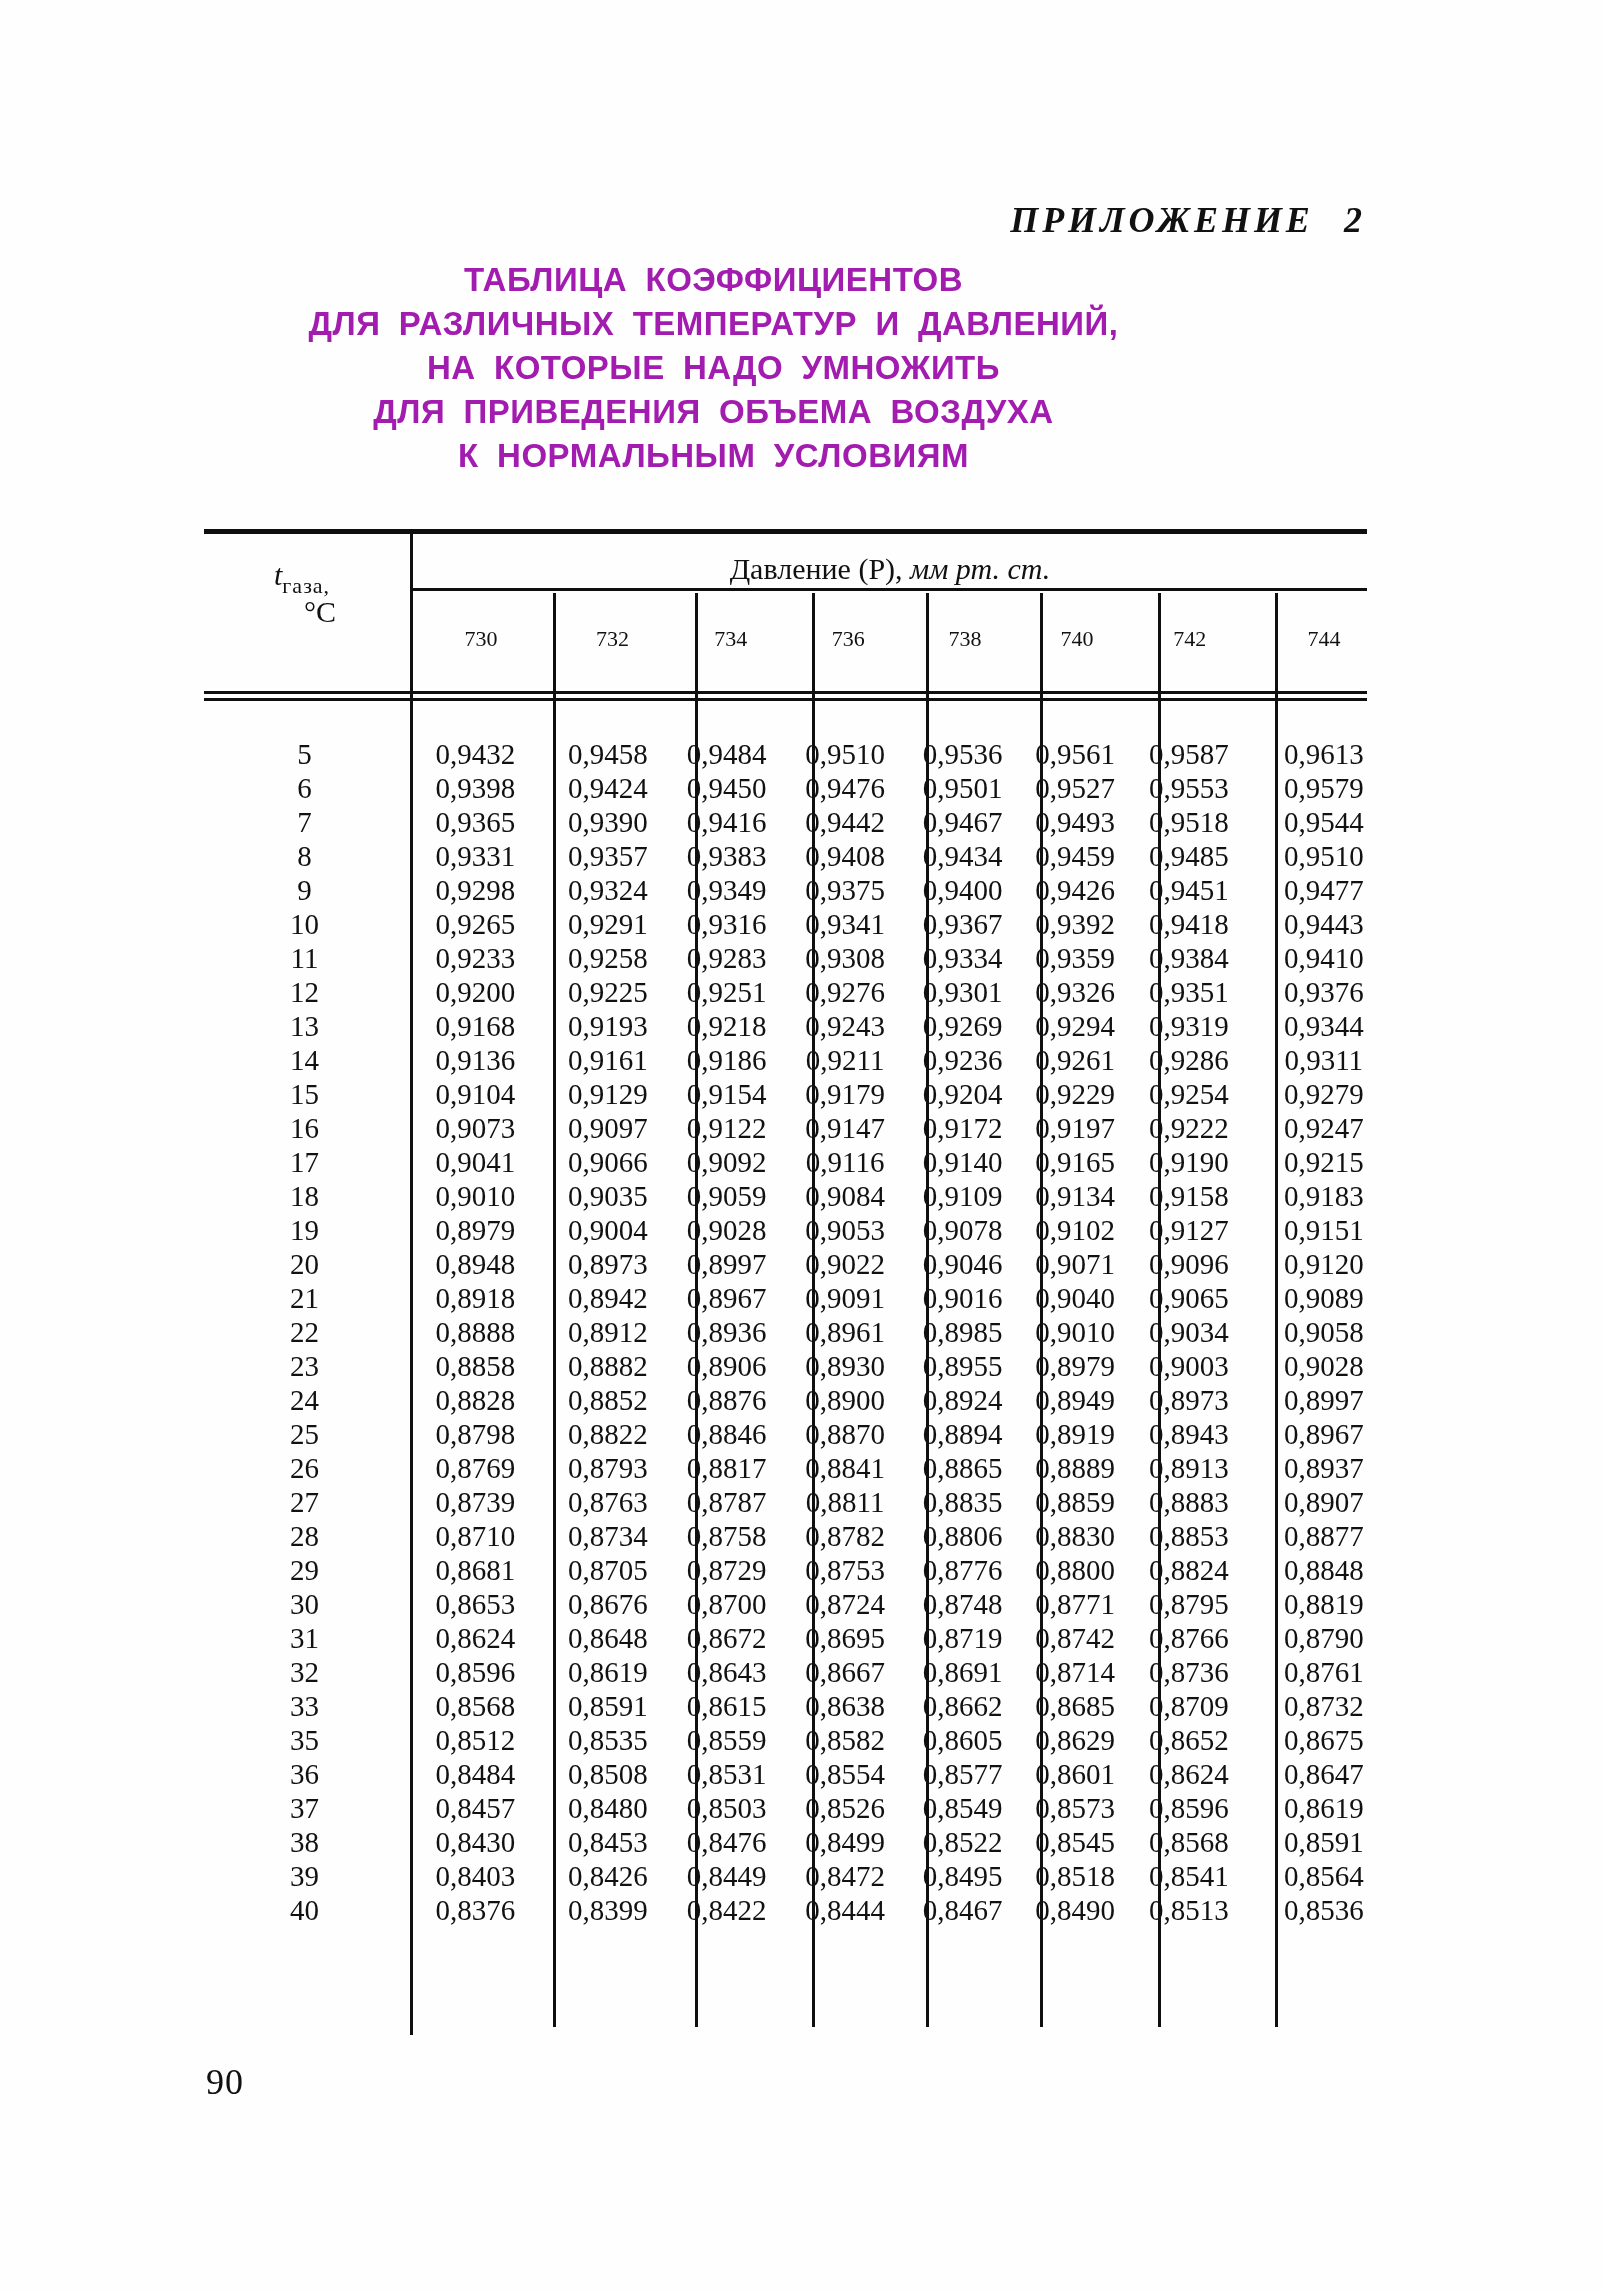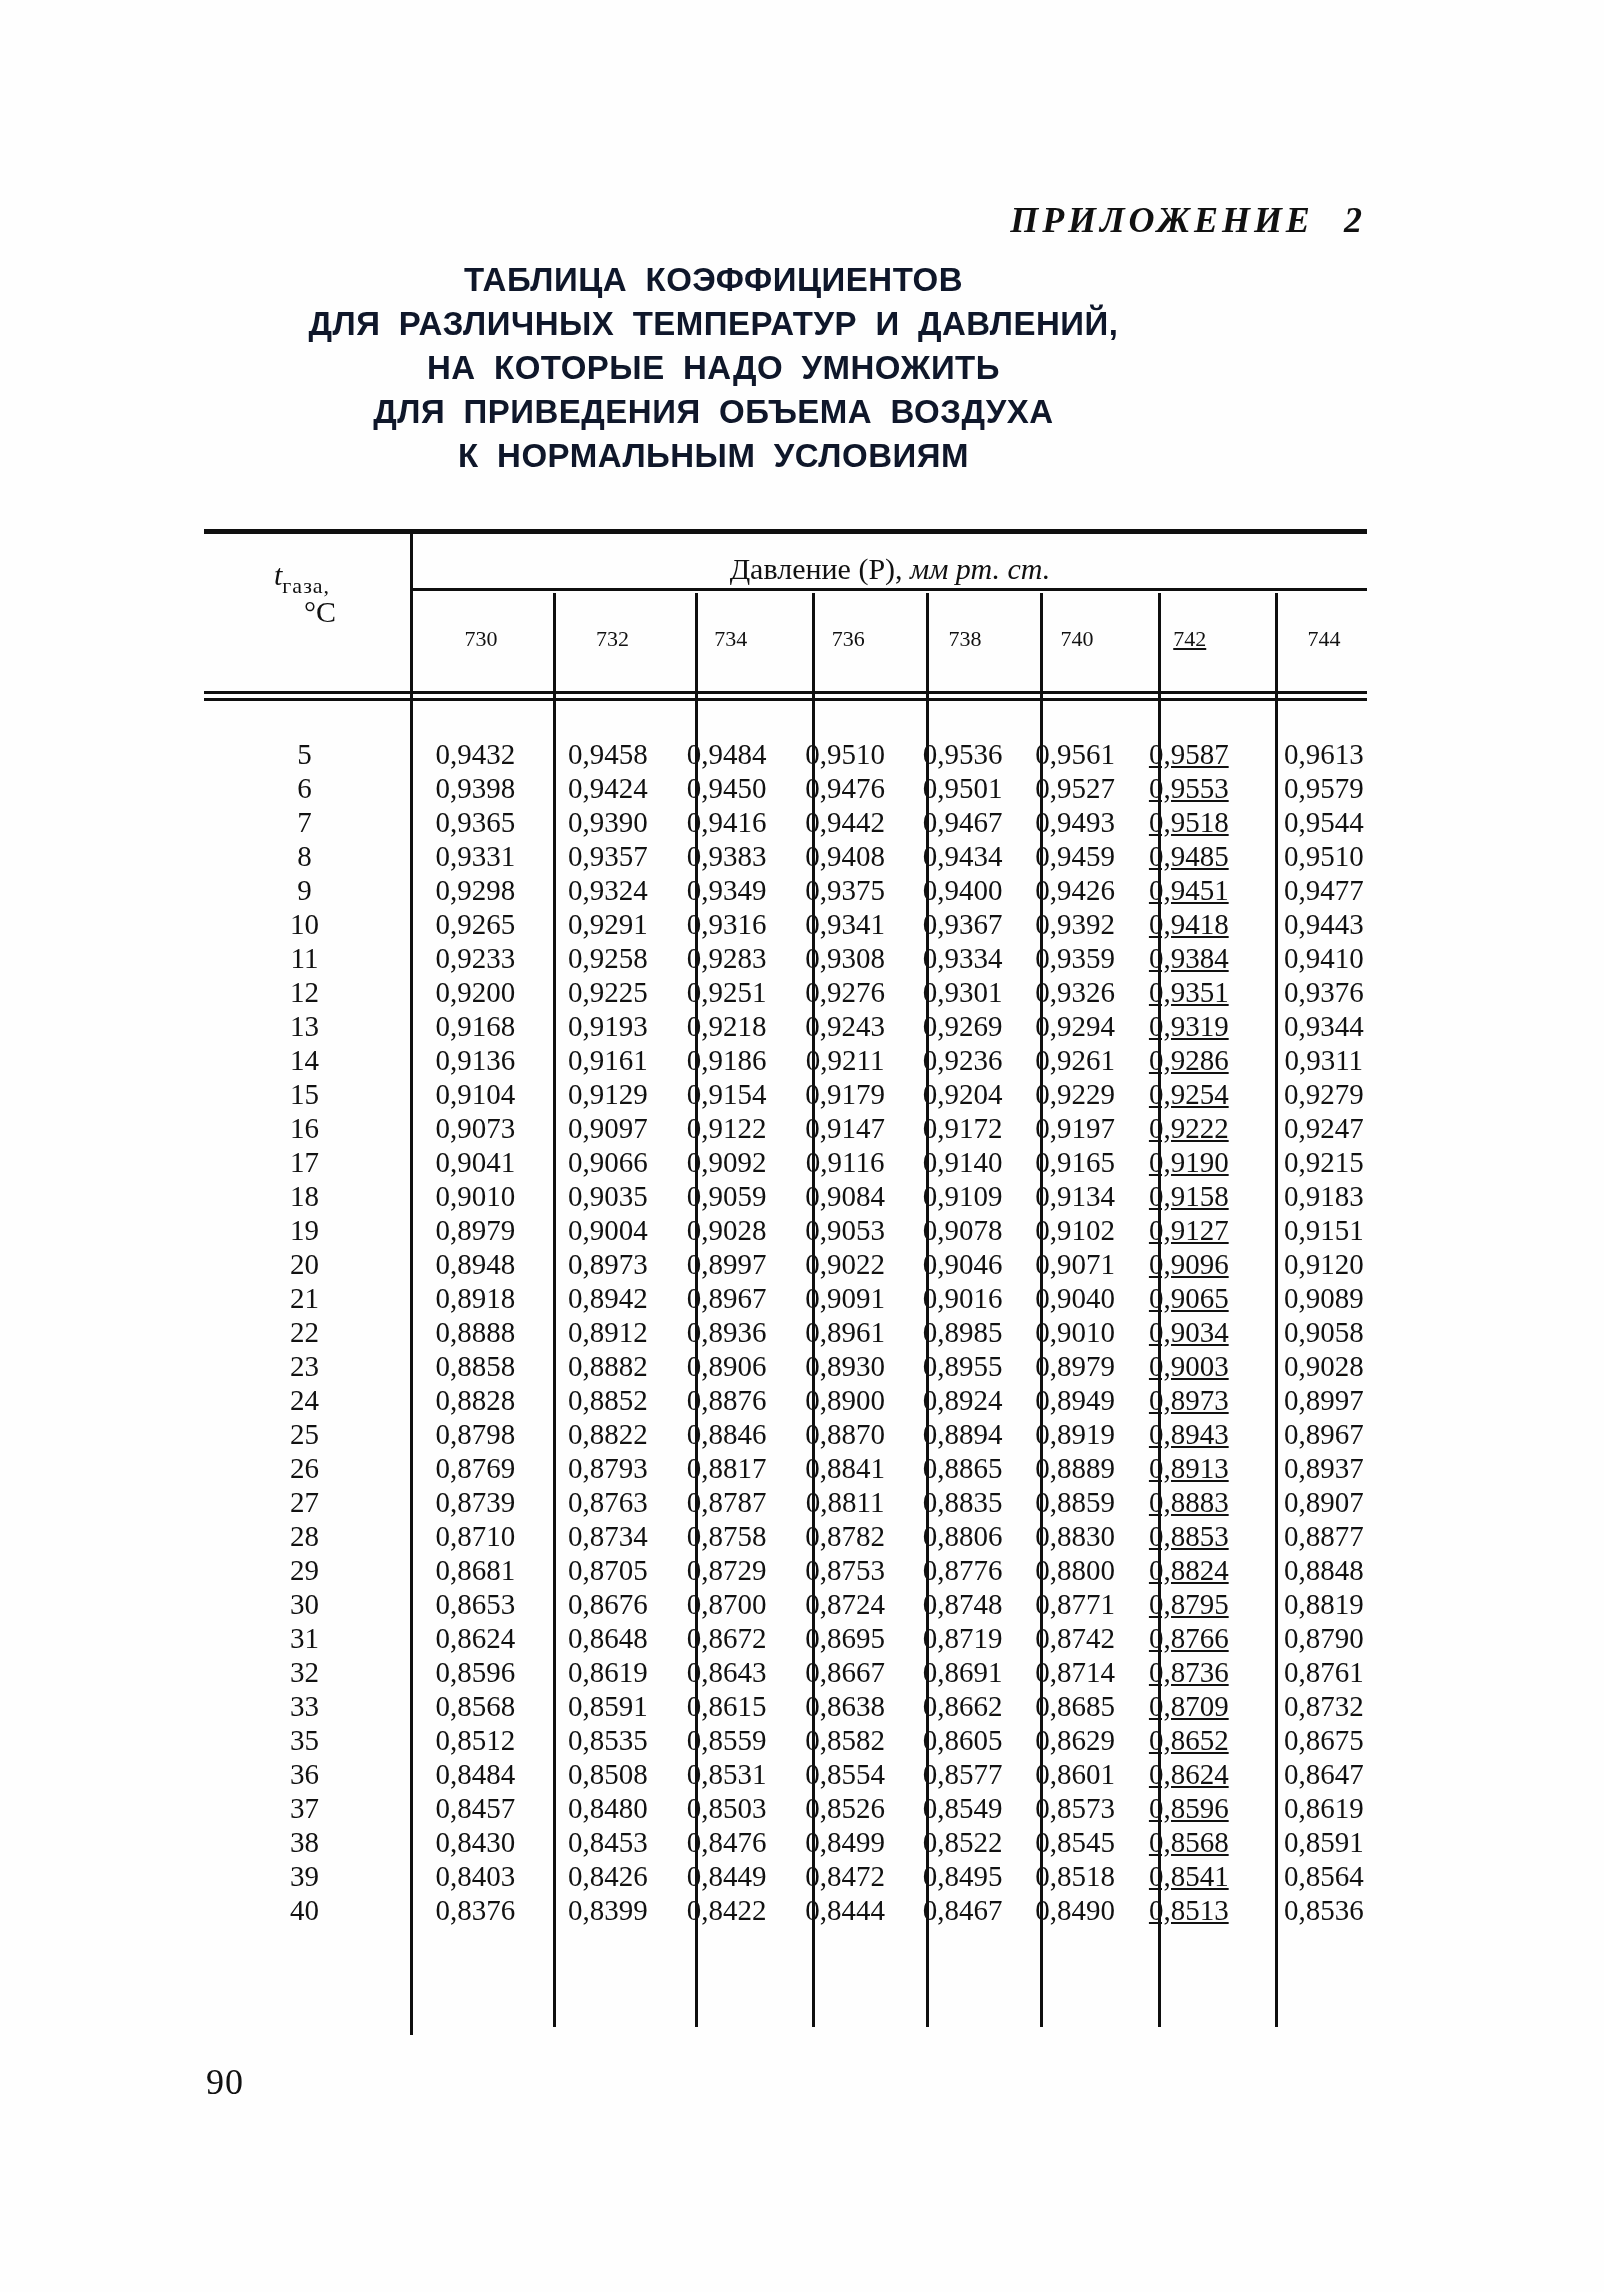--- a/index.html
+++ b/index.html
@@ -21,21 +21,21 @@
     white-space:nowrap;
   }
   .title{
     position:absolute;
     left:199px;top:258px;width:1029px;
     text-align:center;
     font-family:"Liberation Sans", sans-serif;
     font-weight:bold;
     font-size:33px;line-height:44px;
     letter-spacing:0.5px;word-spacing:8.7px;
-    color:#0f172a;
+    color:#a21caf;
   }
   .title .tline{white-space:nowrap;}
   .tablewrap{
     position:absolute;left:204px;top:529px;width:1163px;height:1514px;
   }
   .rule{position:absolute;background:#0f0f0f;}
   .toprule{left:0;top:0;width:1163px;height:4.9px;}
   .t-vrule{left:206px;top:1.9px;width:2.9px;height:1504px;}
   .presslabel{
     position:absolute;left:209px;top:23px;width:954px;
@@ -55,21 +55,21 @@
   .sv1{left:349px;} .sv2{left:491px;} .sv3{left:608px;}
   .sv4{left:722px;} .sv5{left:836px;} .sv6{left:954px;} .sv7{left:1071px;}
   .tbody{
     position:absolute;left:0;top:208px;width:1163px;
     font-size:29px;
   }
   .trow{display:flex;height:34px;align-items:center;}
   .cell{text-align:center;white-space:nowrap;}
   .c0{width:207px;}
   .c1{width:145px;} .c2{width:128px;} .c3{width:117px;} .c4{width:127px;}
-  .c5{width:115px;} .c6{width:117px;} .c7{width:117px;text-decoration:underline;} .c8{width:89px;margin-left:35px;}
+  .c5{width:115px;} .c6{width:117px;} .c7{width:117px;} .c8{width:89px;margin-left:35px;}
   .theader-left{
     position:absolute;left:0;top:21.3px;width:207px;height:136px;
     font-size:30px;
   }
   .theader-left .trow1{
     position:absolute;left:70px;top:7.8px;white-space:nowrap;
   }
   .theader-left .tsym{font-style:italic;}
   .theader-left .tsub{font-size:22px;vertical-align:-7.8px;letter-spacing:1px;}
   .theader-left .trow2{

